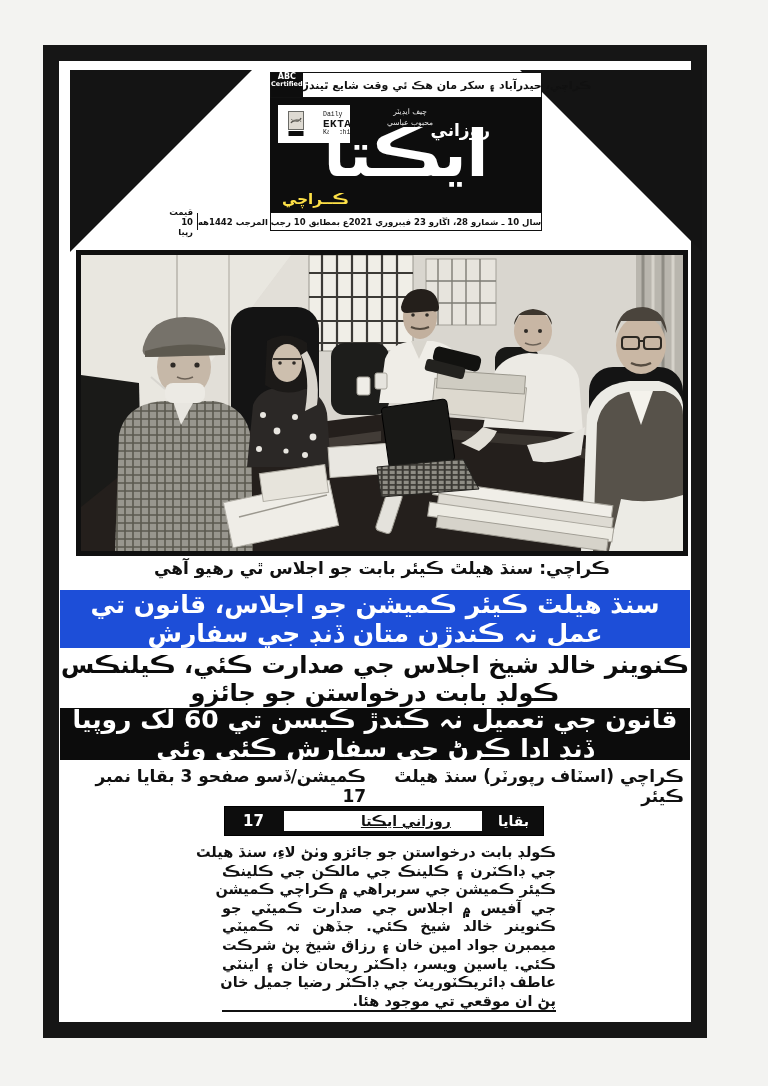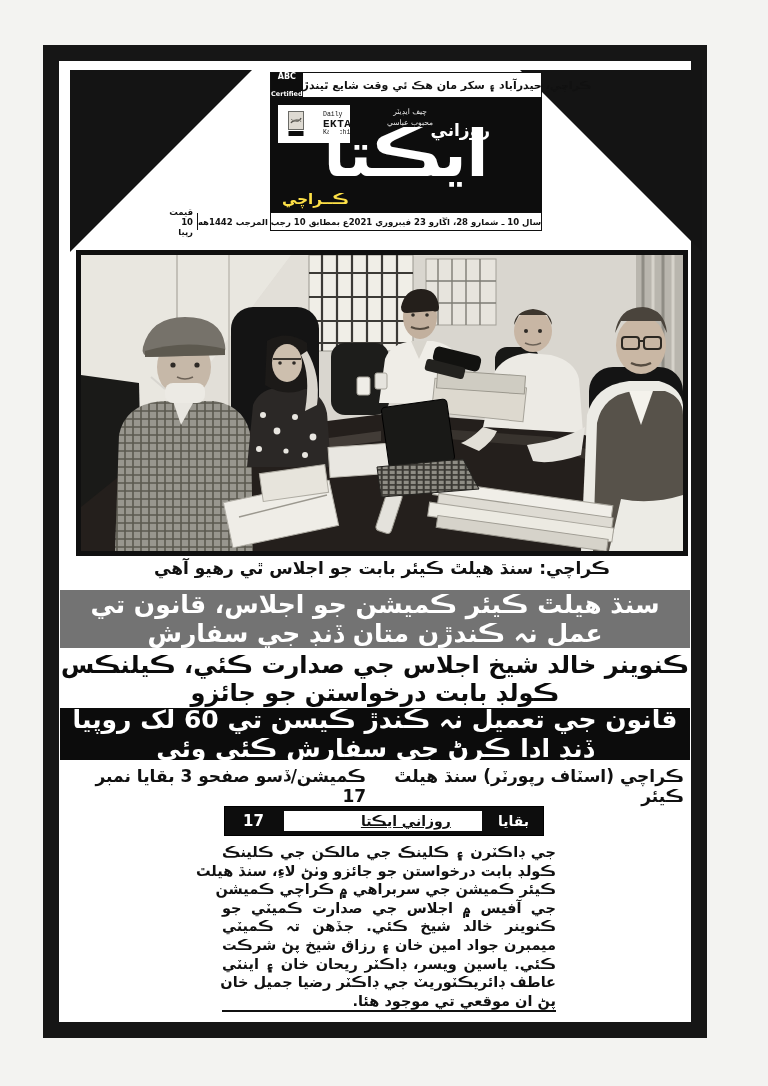--- a/index.html
+++ b/index.html
@@ -26,21 +26,21 @@
   }
   .tri-label.left{left:64px;top:188px;transform:rotate(-45deg);transform-origin:center;}
   .tri-label.right{right:60px;top:188px;transform:rotate(45deg);transform-origin:center;}
   
   .masthead{position:absolute;left:270px;top:72px;width:272px;}
   .mh-strip1{
     display:flex;align-items:stretch;border:1px solid #111;background:#fff;height:24px;
   }
   .abc-badge{
     background:#0d0d0d;color:#fff;width:50px;display:flex;flex-direction:column;
-    justify-content:space-between;align-items:center;line-height:1;
+    justify-content:flex-start;align-items:center;line-height:1;
   }
   .abc-badge .l1{font-size:8px;font-weight:bold;}
   .abc-badge .l2{font-size:6.5px;font-weight:bold;}
   .mh-strip1 .pub-line{
     flex:1;display:flex;align-items:center;justify-content:center;
     font-size:11px;font-weight:bold;direction:rtl;white-space:nowrap;
   }
   .mh-black{
     position:relative;background:#0d0d0d;height:114px;overflow:hidden;
   }
@@ -85,21 +85,21 @@
     border:5px solid #101010;background:#cfccc5;
   }
   .photo svg{display:block;width:100%;height:100%;}
   
   .caption{
     position:absolute;left:76px;top:558px;width:612px;text-align:center;
     font-size:17px;font-weight:bold;direction:rtl;
   }
   
   .hl{position:absolute;left:60px;width:630px;display:flex;align-items:center;justify-content:center;direction:rtl;text-align:center;}
-  .hl-1{top:590px;height:58px;background:#737373;color:#fff;font-size:25px;font-weight:bold;}
+  .hl-1{top:590px;height:58px;background:#1d4ed8;color:#fff;font-size:25px;font-weight:bold;}
   .hl-2{top:654px;height:50px;color:#0c0c0c;font-size:24px;font-weight:bold;}
   .hl-3{top:708px;height:52px;background:#0c0c0c;color:#fff;font-size:25px;font-weight:bold;}
   .byline{
     position:absolute;left:84px;top:766px;width:600px;direction:rtl;
     display:flex;justify-content:space-between;align-items:center;
     font-size:17px;font-weight:bold;
   }
   
   .cont-header{
     position:absolute;left:224px;top:806px;width:320px;height:30px;
@@ -343,22 +343,22 @@
     <span>ڪميشن/ڏسو صفحو 3 بقايا نمبر 17</span>
   </div>
 
   <div class="cont-header">
     <span class="tag">بقايا</span>
     <span class="ttl">روزاني ايڪتا</span>
     <span class="num">17</span>
   </div>
 
   <div class="cont-body">
+    <div class="line">ڪولڊ بابت درخواستن جو جائزو وٺڻ لاءِ، سنڌ هيلٿ</div>
     <div class="line">جي ڊاڪٽرن ۽ ڪلينڪ جي مالڪن جي ڪلينڪ</div>
-    <div class="line">ڪولڊ بابت درخواستن جو جائزو وٺڻ لاءِ، سنڌ هيلٿ</div>
     <div class="line">ڪيئر ڪميشن جي سربراهي ۾ ڪراچي ڪميشن</div>
     <div class="line">جي آفيس ۾ اجلاس جي صدارت ڪميٽي جو</div>
     <div class="line">ڪنوينر خالد شيخ ڪئي. جڏهن تہ ڪميٽي</div>
     <div class="line">ميمبرن جواد امين خان ۽ رزاق شيخ پڻ شرڪت</div>
     <div class="line">ڪئي. ياسين ويسر، ڊاڪٽر ريحان خان ۽ اينٽي</div>
     <div class="line">عاطف ڊائريڪٽوريٽ جي ڊاڪٽر رضيا جميل خان</div>
     <div class="line last">پڻ ان موقعي تي موجود هئا.</div>
   </div>
 
 </div>

